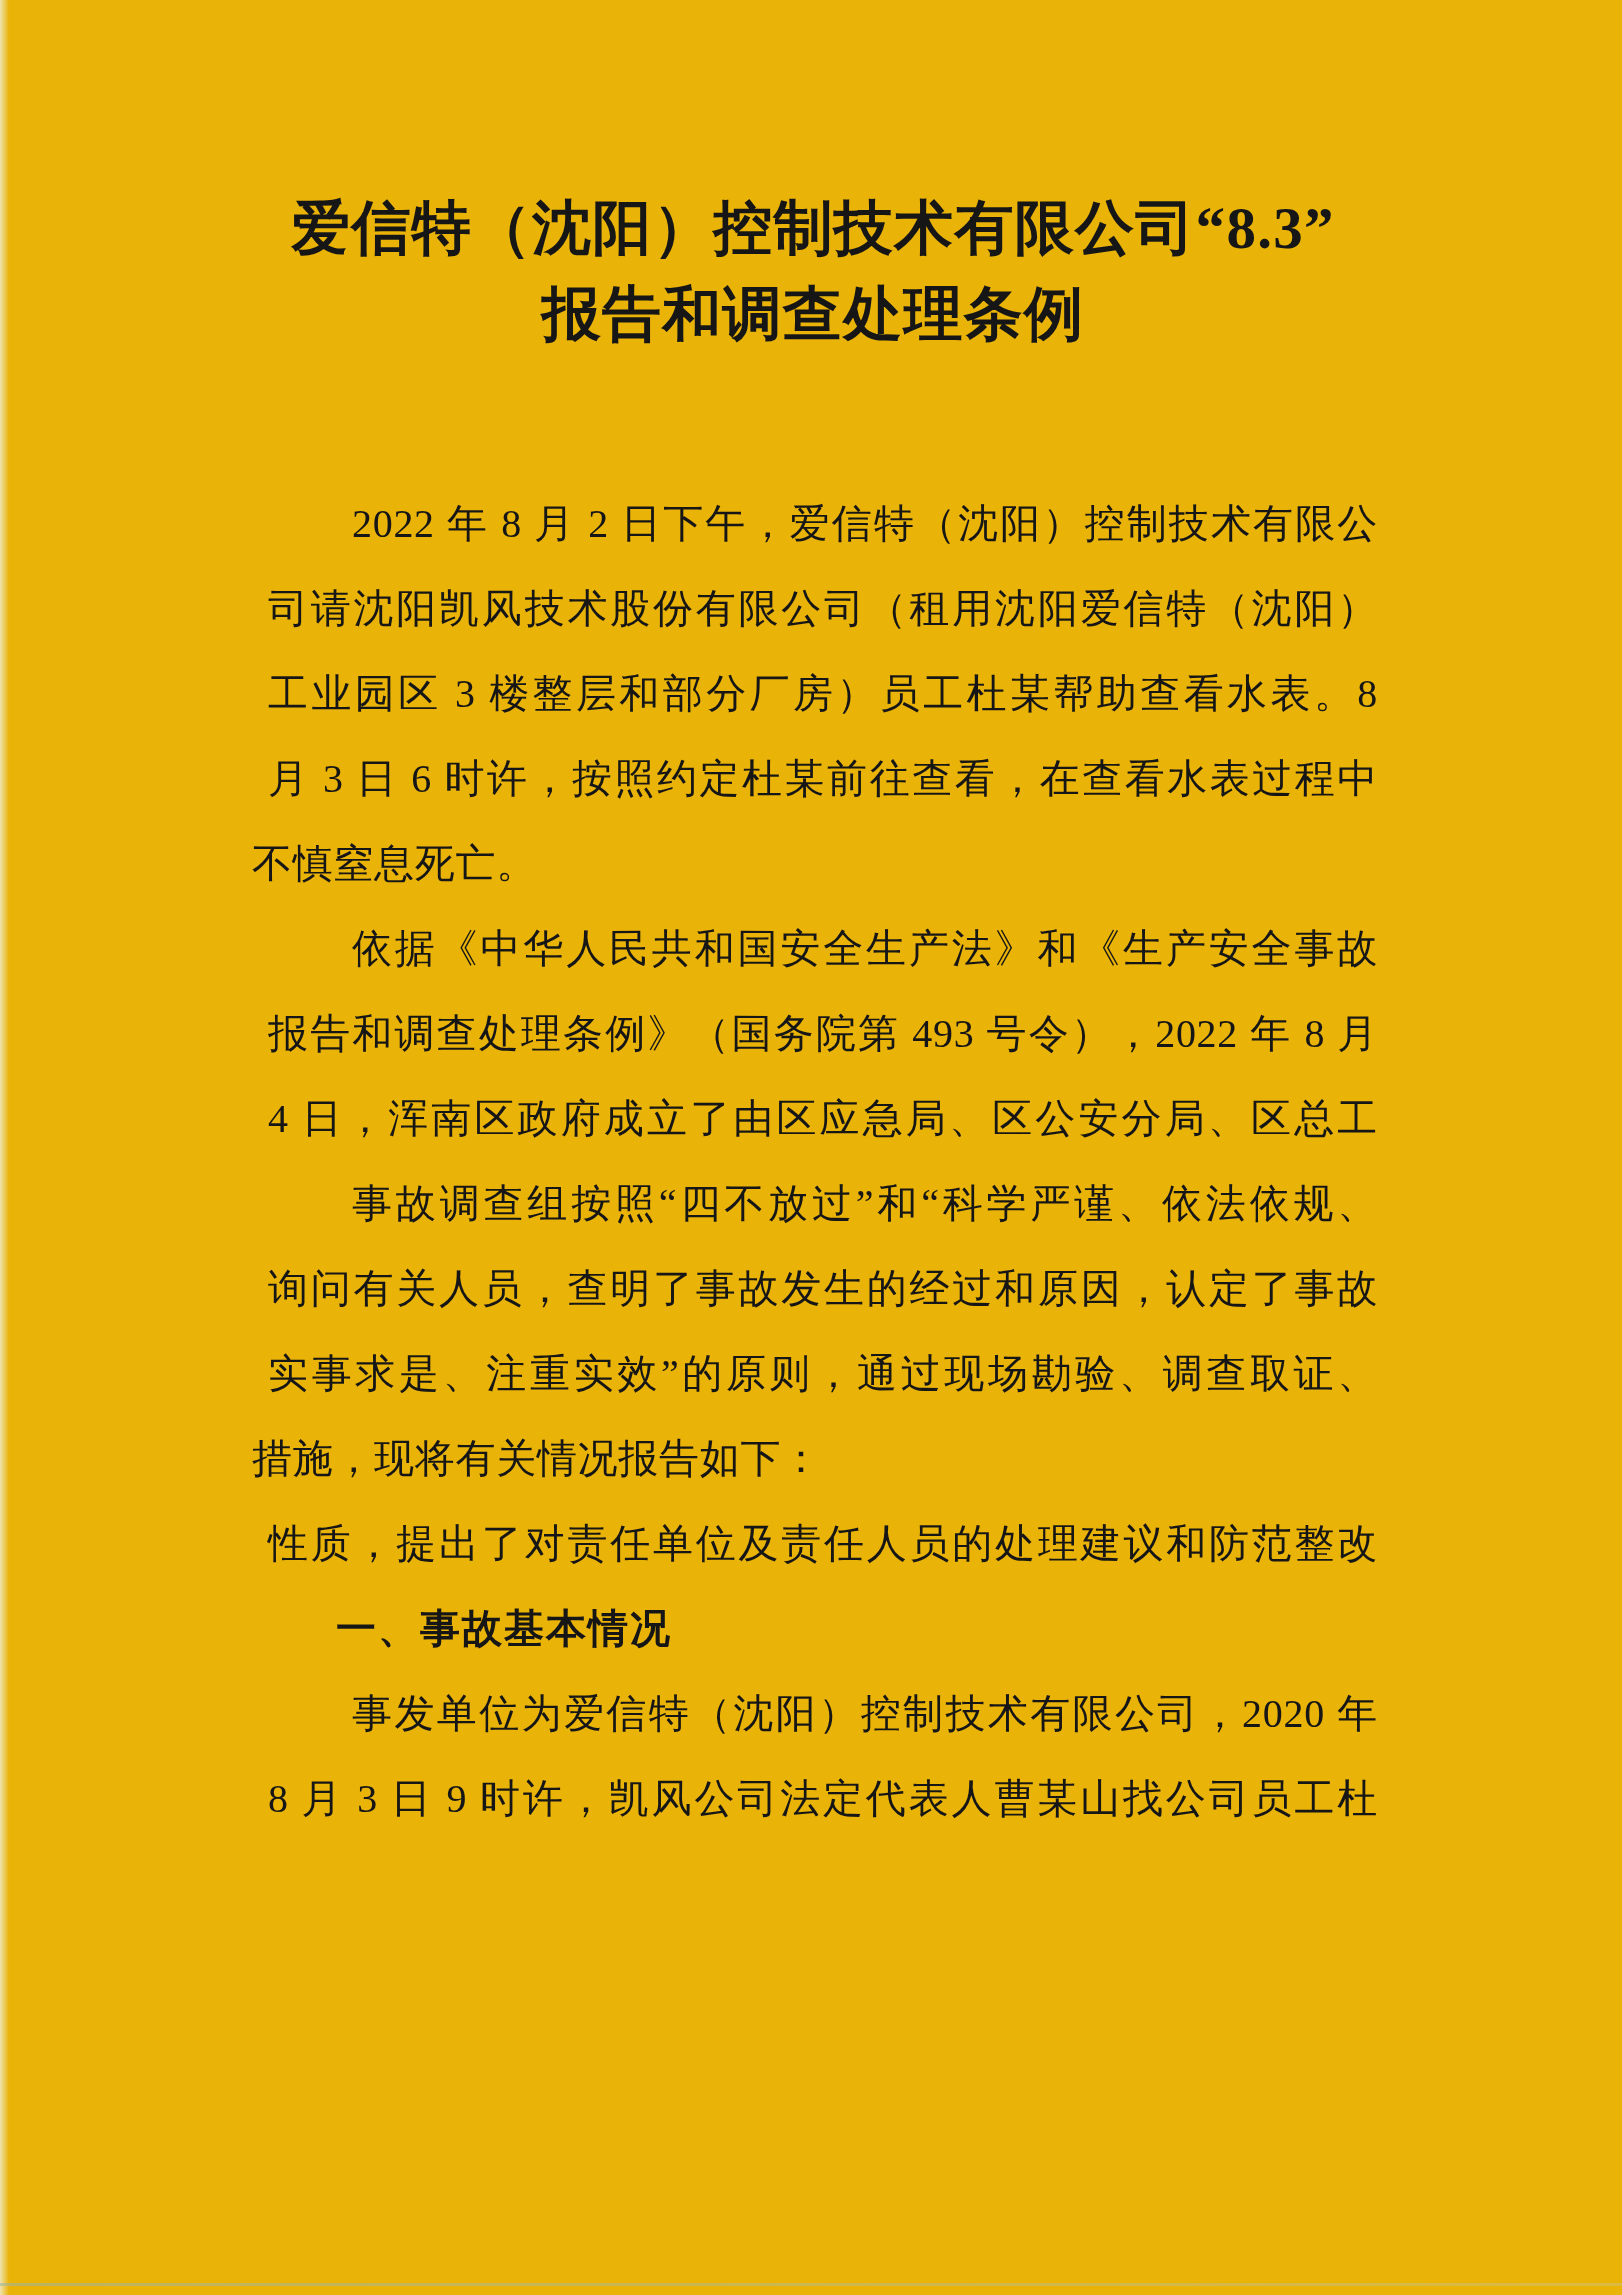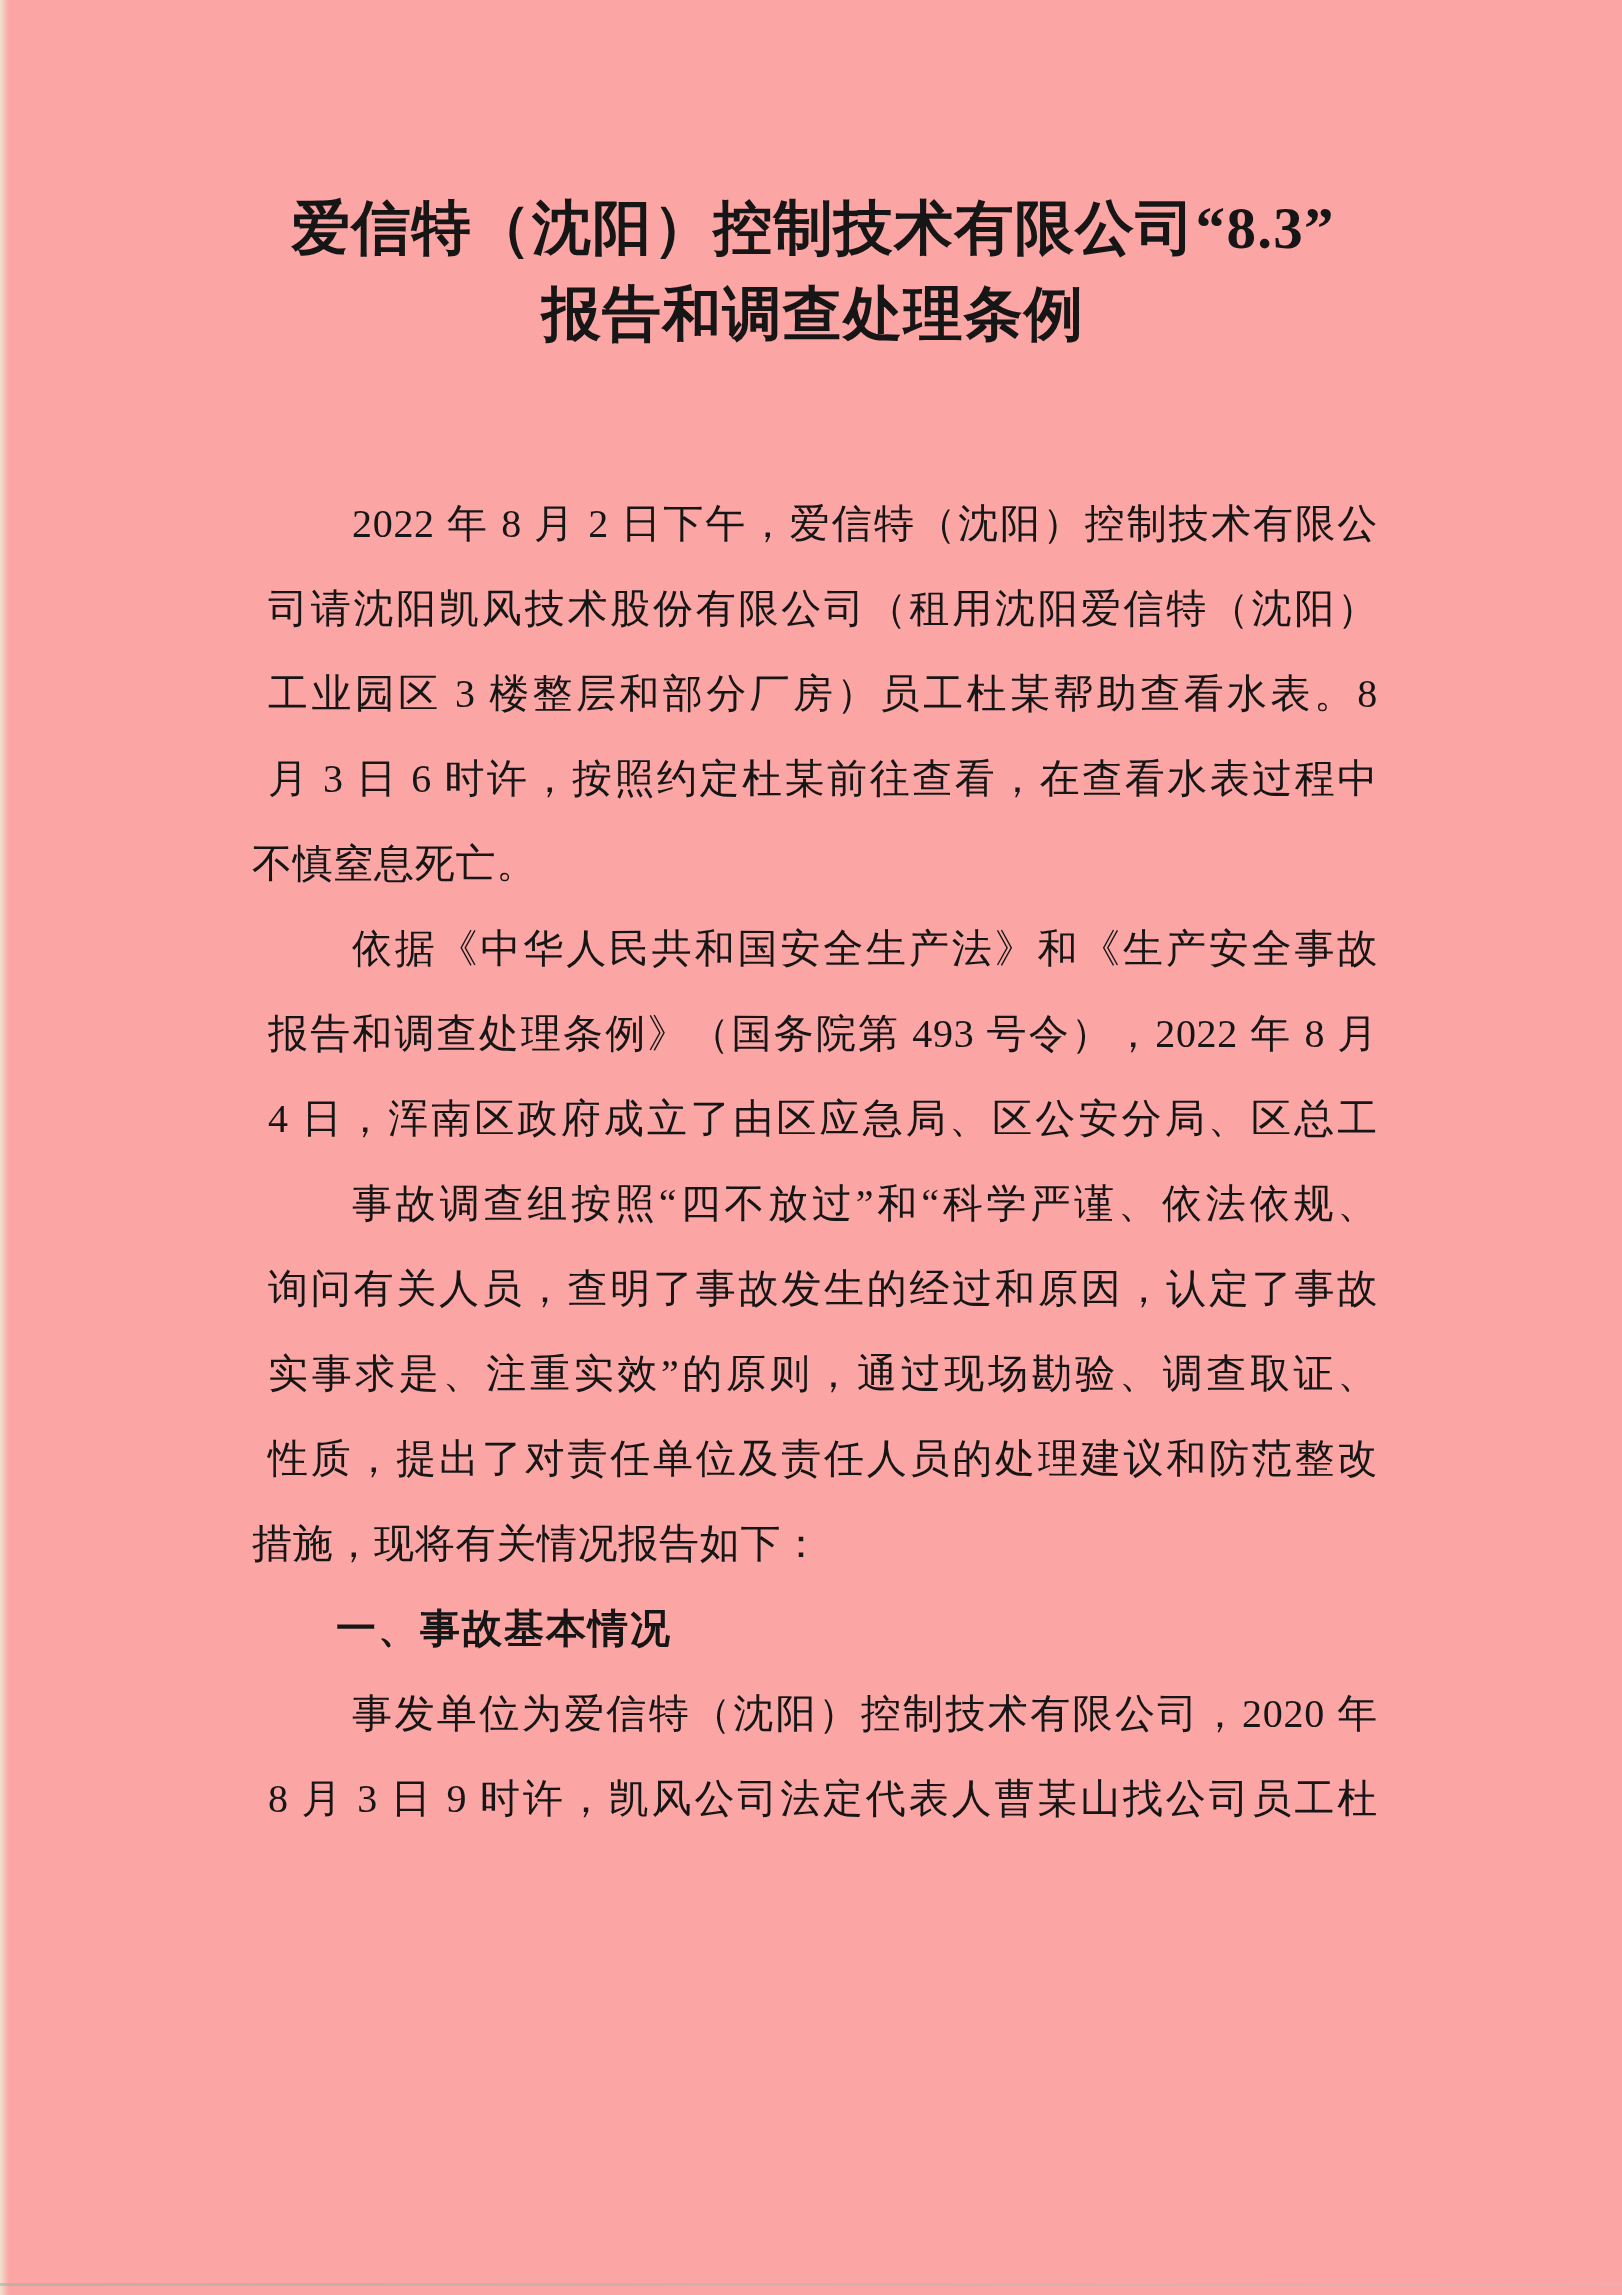--- a/index.html
+++ b/index.html
@@ -4,21 +4,21 @@
 <style>
   html, body {
     margin: 0;
     padding: 0;
     background: #e8e8e8;
   }
   .page {
     position: relative;
     width: 1623px;
     height: 2295px;
-    background: #fca5a5;
+    background: #eab308;
     overflow: hidden;
     font-family: "Liberation Serif", "DejaVu Serif", serif;
     color: #161616;
   }
   
   .edge-strip {
     position: absolute;
     left: 0; top: 0;
     width: 9.2px; height: 100%;
     background: linear-gradient(to right, #eef0d8, rgba(255,255,255,0));
@@ -81,22 +81,22 @@
     <div class="line fill">月 3 日 6 时许，按照约定杜某前往查看，在查看水表过程中</div>
     <div class="line end">不慎窒息死亡。</div>
 
     <div class="line indent fill">依据《中华人民共和国安全生产法》和《生产安全事故</div>
     <div class="line fill">报告和调查处理条例》（国务院第 493 号令），2022 年 8 月</div>
     <div class="line fill">4 日，浑南区政府成立了由区应急局、区公安分局、区总工</div>
 
     <div class="line indent fill">事故调查组按照“四不放过”和“科学严谨、依法依规、</div>
     <div class="line fill">询问有关人员，查明了事故发生的经过和原因，认定了事故</div>
     <div class="line fill">实事求是、注重实效”的原则，通过现场勘验、调查取证、</div>
+    <div class="line end">措施，现将有关情况报告如下：</div>
     <div class="line fill">性质，提出了对责任单位及责任人员的处理建议和防范整改</div>
-    <div class="line end">措施，现将有关情况报告如下：</div>
 
     <div class="line indent end heading">一、事故基本情况</div>
 
     <div class="line indent fill">事发单位为爱信特（沈阳）控制技术有限公司，2020 年</div>
     <div class="line fill">8 月 3 日 9 时许，凯风公司法定代表人曹某山找公司员工杜</div>
   </div>
 
   <div class="bottom-scan-line"></div>
 
 </div>

